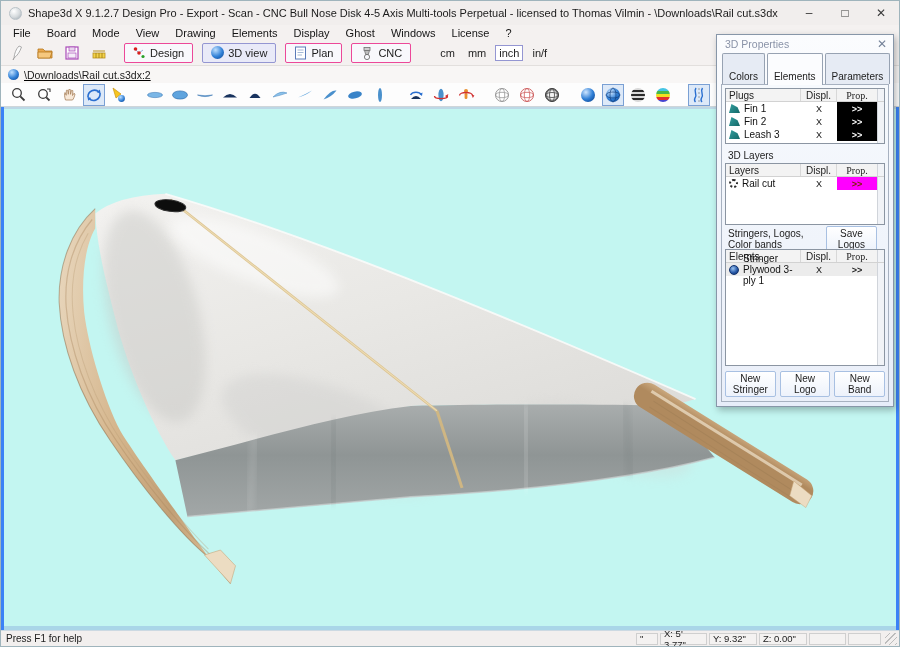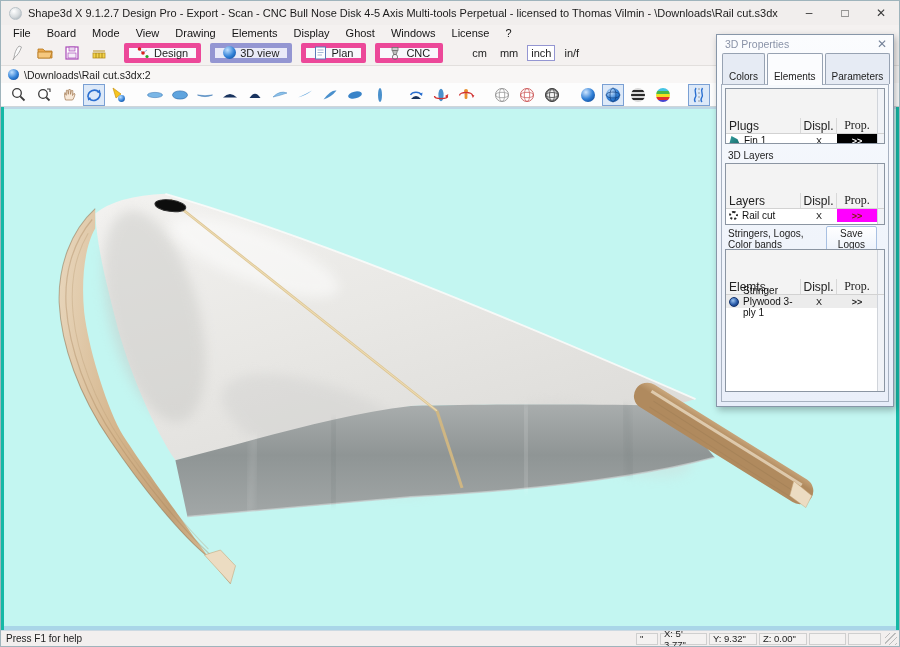--- a/index.html
+++ b/index.html
@@ -1,47 +1,47 @@
 <!DOCTYPE html>
 <html><head>
 <meta charset="utf-8">
 <style>
   * { box-sizing: border-box; margin: 0; padding: 0; }
   html,body { width:900px; height:647px; }
   body { font-family:"Liberation Sans", sans-serif; background:#e8e6e4; }
 
   .window { width:900px; height:647px; display:flex; flex-direction:column;
-            background:#14b8a6; border:1px solid #9fb4bc; position:relative; overflow:hidden; }
+            background:#3b82f6; border:1px solid #9fb4bc; position:relative; overflow:hidden; }
 
   
   .titlebar { height:24px; flex:0 0 auto; display:flex; align-items:center; padding-left:8px; background:#f1eeed; }
   .app-icon { width:13px; height:13px; border-radius:50%; flex:0 0 auto;
               background:radial-gradient(circle at 35% 30%, #ffffff, #d5dadd 55%, #9da8b0); border:1px solid #b9c2c8; margin-right:6px; }
   .title-text { font-size:11px; color:#1b1b1b; white-space:nowrap; overflow:hidden; }
   .win-controls { margin-left:auto; display:flex; height:100%; }
   .win-btn { width:36px; height:100%; display:flex; align-items:center; justify-content:center; font-size:12px; color:#3a3a3a; }
 
   
   .menubar { height:15px; flex:0 0 auto; display:flex; align-items:center; padding-left:4px; background:#f4f1f0; }
   .menu-item { font-size:11px; color:#141414; padding:0 8px; }
 
   
   .toolbar { height:25px; flex:0 0 auto; display:flex; align-items:center; padding-left:6px; background:#f4f1f0; }
   .tool-ico { width:22px; height:20px; display:flex; align-items:center; justify-content:center; margin-right:5px; }
   .tool-ico.gap { margin-right:14px; }
-  .tb-btn { display:flex; align-items:center; gap:4px; border:5px solid #ec4899; background:#f8f8fc;
+  .tb-btn { display:flex; align-items:center; gap:4px; border:1px solid #ec4899; background:#f8f8fc;
             border-radius:2px; height:20px; padding:0 8px; font-size:11px; color:#1d1d1d; margin-right:9px; }
   .tb-btn.active { background:#e9eaf8; border-color:#9496d2; }
   .units { display:flex; align-items:center; margin-left:16px; gap:5px; }
   .unit { font-size:11px; color:#1d1d1d; padding:1px 3px; border:1px solid transparent; }
   .unit.selected { border:1px solid #9496d2; background:#ffffff; }
 
   
   .tabbar { height:18px; flex:0 0 auto; display:flex; align-items:center; padding-left:7px;
-            background:#f8f6f5; border-top:1px solid #e2dfdd; }
+            background:#f8f6f5; border-top:1px solid #e2dfdd;text-decoration:underline; }
   .tab { display:flex; align-items:center; gap:5px; font-size:10.5px; color:#1c1c1c; }
   .sphere-sm { width:11px; height:11px; border-radius:50%;
                background:radial-gradient(circle at 35% 30%, #bfe0ff, #2f7fd6 55%, #0a3f8a); }
 
   
   .iconbar { height:24px; flex:0 0 auto; display:flex; align-items:center; padding-left:7px; gap:3px;
              background:#fdfdfd; border-bottom:1px solid #cfd6da; }
   .vicon { width:22px; height:22px; display:flex; align-items:center; justify-content:center; border:1px solid transparent; }
   .vicon.selected { border:1px solid #7aa0d4; background:#dde9f8; }
   .vicon svg { display:block; }
@@ -68,21 +68,21 @@
   .prow { display:flex; align-items:center; }
   .plabel { font-size:10px; color:#1c1c1c; padding-left:3px; }
   .pbtn { border:1px solid #a8c0e2; background:linear-gradient(#ffffff,#edf2fb); border-radius:2px;
           font-size:10px; color:#1c1c1c; padding:1px 5px; text-align:center; }
   .row-finboxes { margin-bottom:3px; height:17px; }
   .row-finboxes .pbtn { margin-left:4px; }
   .row-finboxes .pbtn:first-of-type { margin-left:auto; }
 
   .ptable { border:1px solid #8b95a2; background:#ffffff; display:flex; flex-direction:column; overflow:hidden; }
   .thead { display:flex; background:#f3f3f3; border-bottom:1px solid #d2d2d2; flex:0 0 13px; }
-  .th { font-size:12px; color:#222; padding:0 3px; border-right:1px solid #d8d8d8; display:flex; align-items:center;margin-top:29px; }
+  .th { font-size:10px; color:#222; padding:0 3px; border-right:1px solid #d8d8d8; display:flex; align-items:center; }
   .th.c1 { flex:1; } .th.c2 { width:36px; justify-content:center; } .th.c3 { width:40px; justify-content:center; border-right:none;font-family:Liberation Serif, serif; }
   .scrollcol { width:7px; background:#f1f3f7; border-left:1px solid #d0d4da; }
   .tbody { flex:1; display:flex; }
   .tbody-rows { flex:1; display:flex; flex-direction:column; }
   .trow { display:flex; height:13px; align-items:stretch; }
   .trow.shaded { background:#ececec; }
   .cname { flex:1; display:flex; align-items:center; gap:4px; padding-left:3px; font-size:10px; color:#111; }
   .cdispl { width:36px; display:flex; align-items:center; justify-content:center; font-size:9px; color:#111; }
   .cprop { width:40px; display:flex; align-items:center; justify-content:center; font-size:9px; font-weight:bold; color:#222; }
   .cprop.black { background:#000000; color:#ffffff; }
@@ -608,20 +608,25 @@
                   <span>Stringer Plywood 3-ply 1</span>
                 </span>
               <span class="cdispl">X</span>
               <span class="cprop">&gt;&gt;</span>
             </div>
           </div>
           <span class="scrollcol"></span>
         </div>
       </div>
 
+      <div class="row-newbtns">
+        <button class="pbtn">New Stringer</button>
+        <button class="pbtn">New Logo</button>
+        <button class="pbtn">New Band</button>
+      </div>
     </div>
   </div>
 
   <div class="statusbar">
     <span>Press F1 for help</span>
     <div class="status-cells">
       <span class="scell w22">"</span>
       <span class="scell w47">X: 5' 3.77"</span>
       <span class="scell w48">Y: 9.32"</span>
       <span class="scell w48">Z: 0.00"</span>

